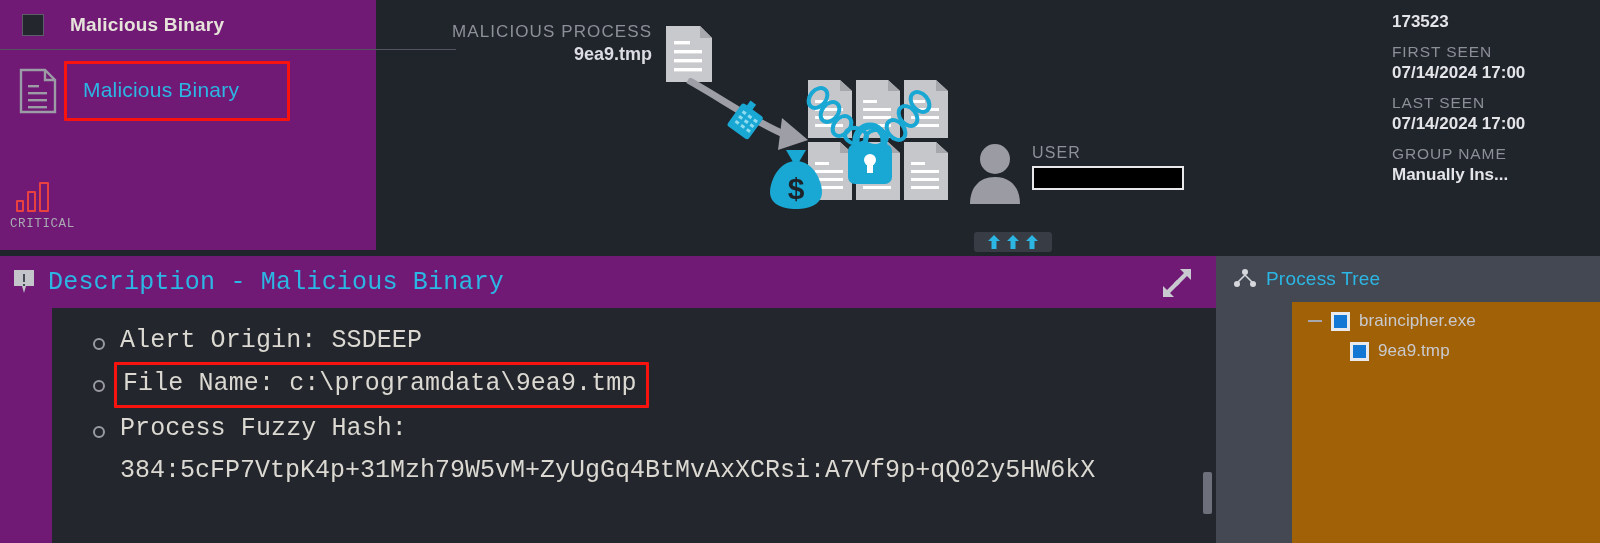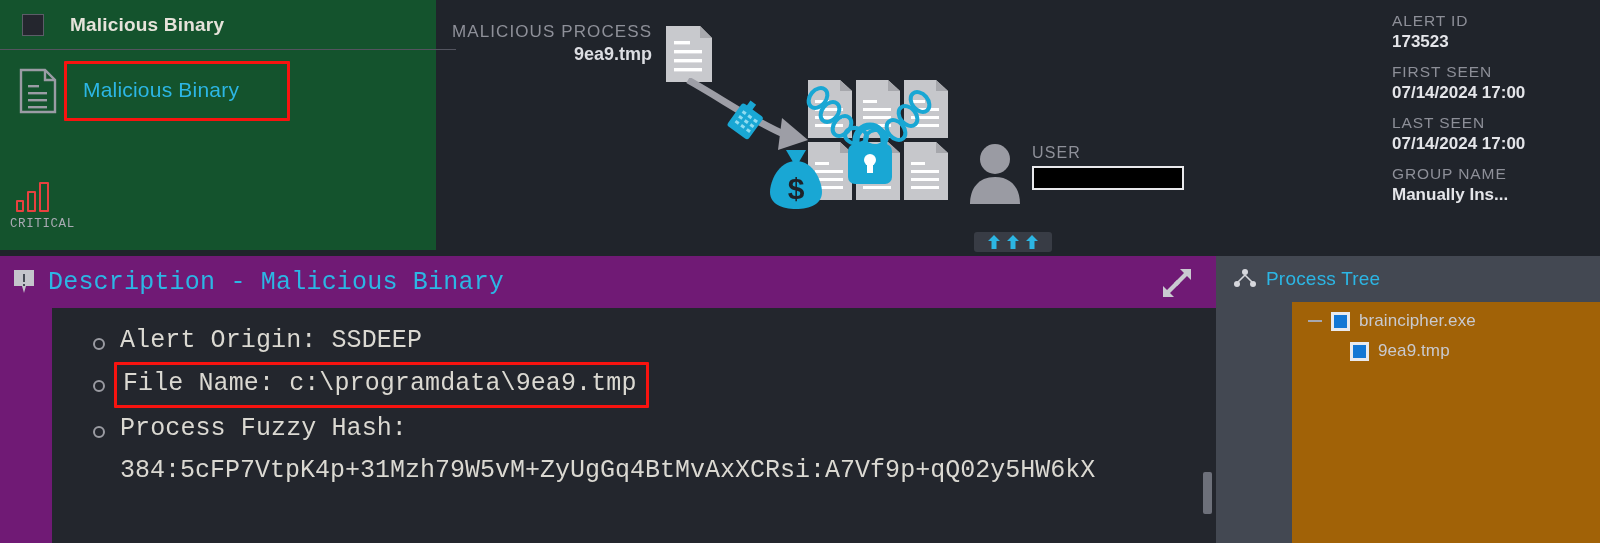--- a/index.html
+++ b/index.html
@@ -9,22 +9,22 @@
     font-family: "Liberation Sans", sans-serif;
     overflow: hidden;
   }
   .app { position: relative; width: 1600px; height: 543px; background: #20242b; }
 
   
   .top-region { position: absolute; left: 0; top: 0; width: 1600px; height: 250px; }
 
   
   .sidebar {
-    position: absolute; left: 0; top: 0; width: 436px; height: 250px;
-    background: #14532d;
+    position: absolute; left: 0; top: 0; width: 376px; height: 250px;
+    background: #701a75;
   }
   .sidebar-header {
     position: absolute; left: 0; top: 0; width: 456px; height: 50px;
     border-bottom: 1px solid #53545f;
     display: flex; align-items: center; padding-left: 22px; gap: 26px;
   }
   .sq-checkbox {
     width: 22px; height: 22px; background: #24262e;
     border: 1px solid #5c5d68; flex: none;
   }
@@ -344,21 +344,20 @@
         <svg width="12" height="14" viewBox="0 0 12 14">
             <path d="M6 0 L12 6 H8.5 V14 H3.5 V6 H0 Z" fill="#2cb6e4"></path>
           </svg>
         <svg width="12" height="14" viewBox="0 0 12 14">
             <path d="M6 0 L12 6 H8.5 V14 H3.5 V6 H0 Z" fill="#2cb6e4"></path>
           </svg>
       </div>
     </div>
 
     <div class="meta">
-      <div class="meta-k">ALERT ID</div>
       <div class="meta-v">173523</div>
       <div class="meta-k">FIRST SEEN</div>
       <div class="meta-v">07/14/2024 17:00</div>
       <div class="meta-k">LAST SEEN</div>
       <div class="meta-v">07/14/2024 17:00</div>
       <div class="meta-k">GROUP NAME</div>
       <div class="meta-v">Manually Ins...</div>
     </div>
   </div>
 

